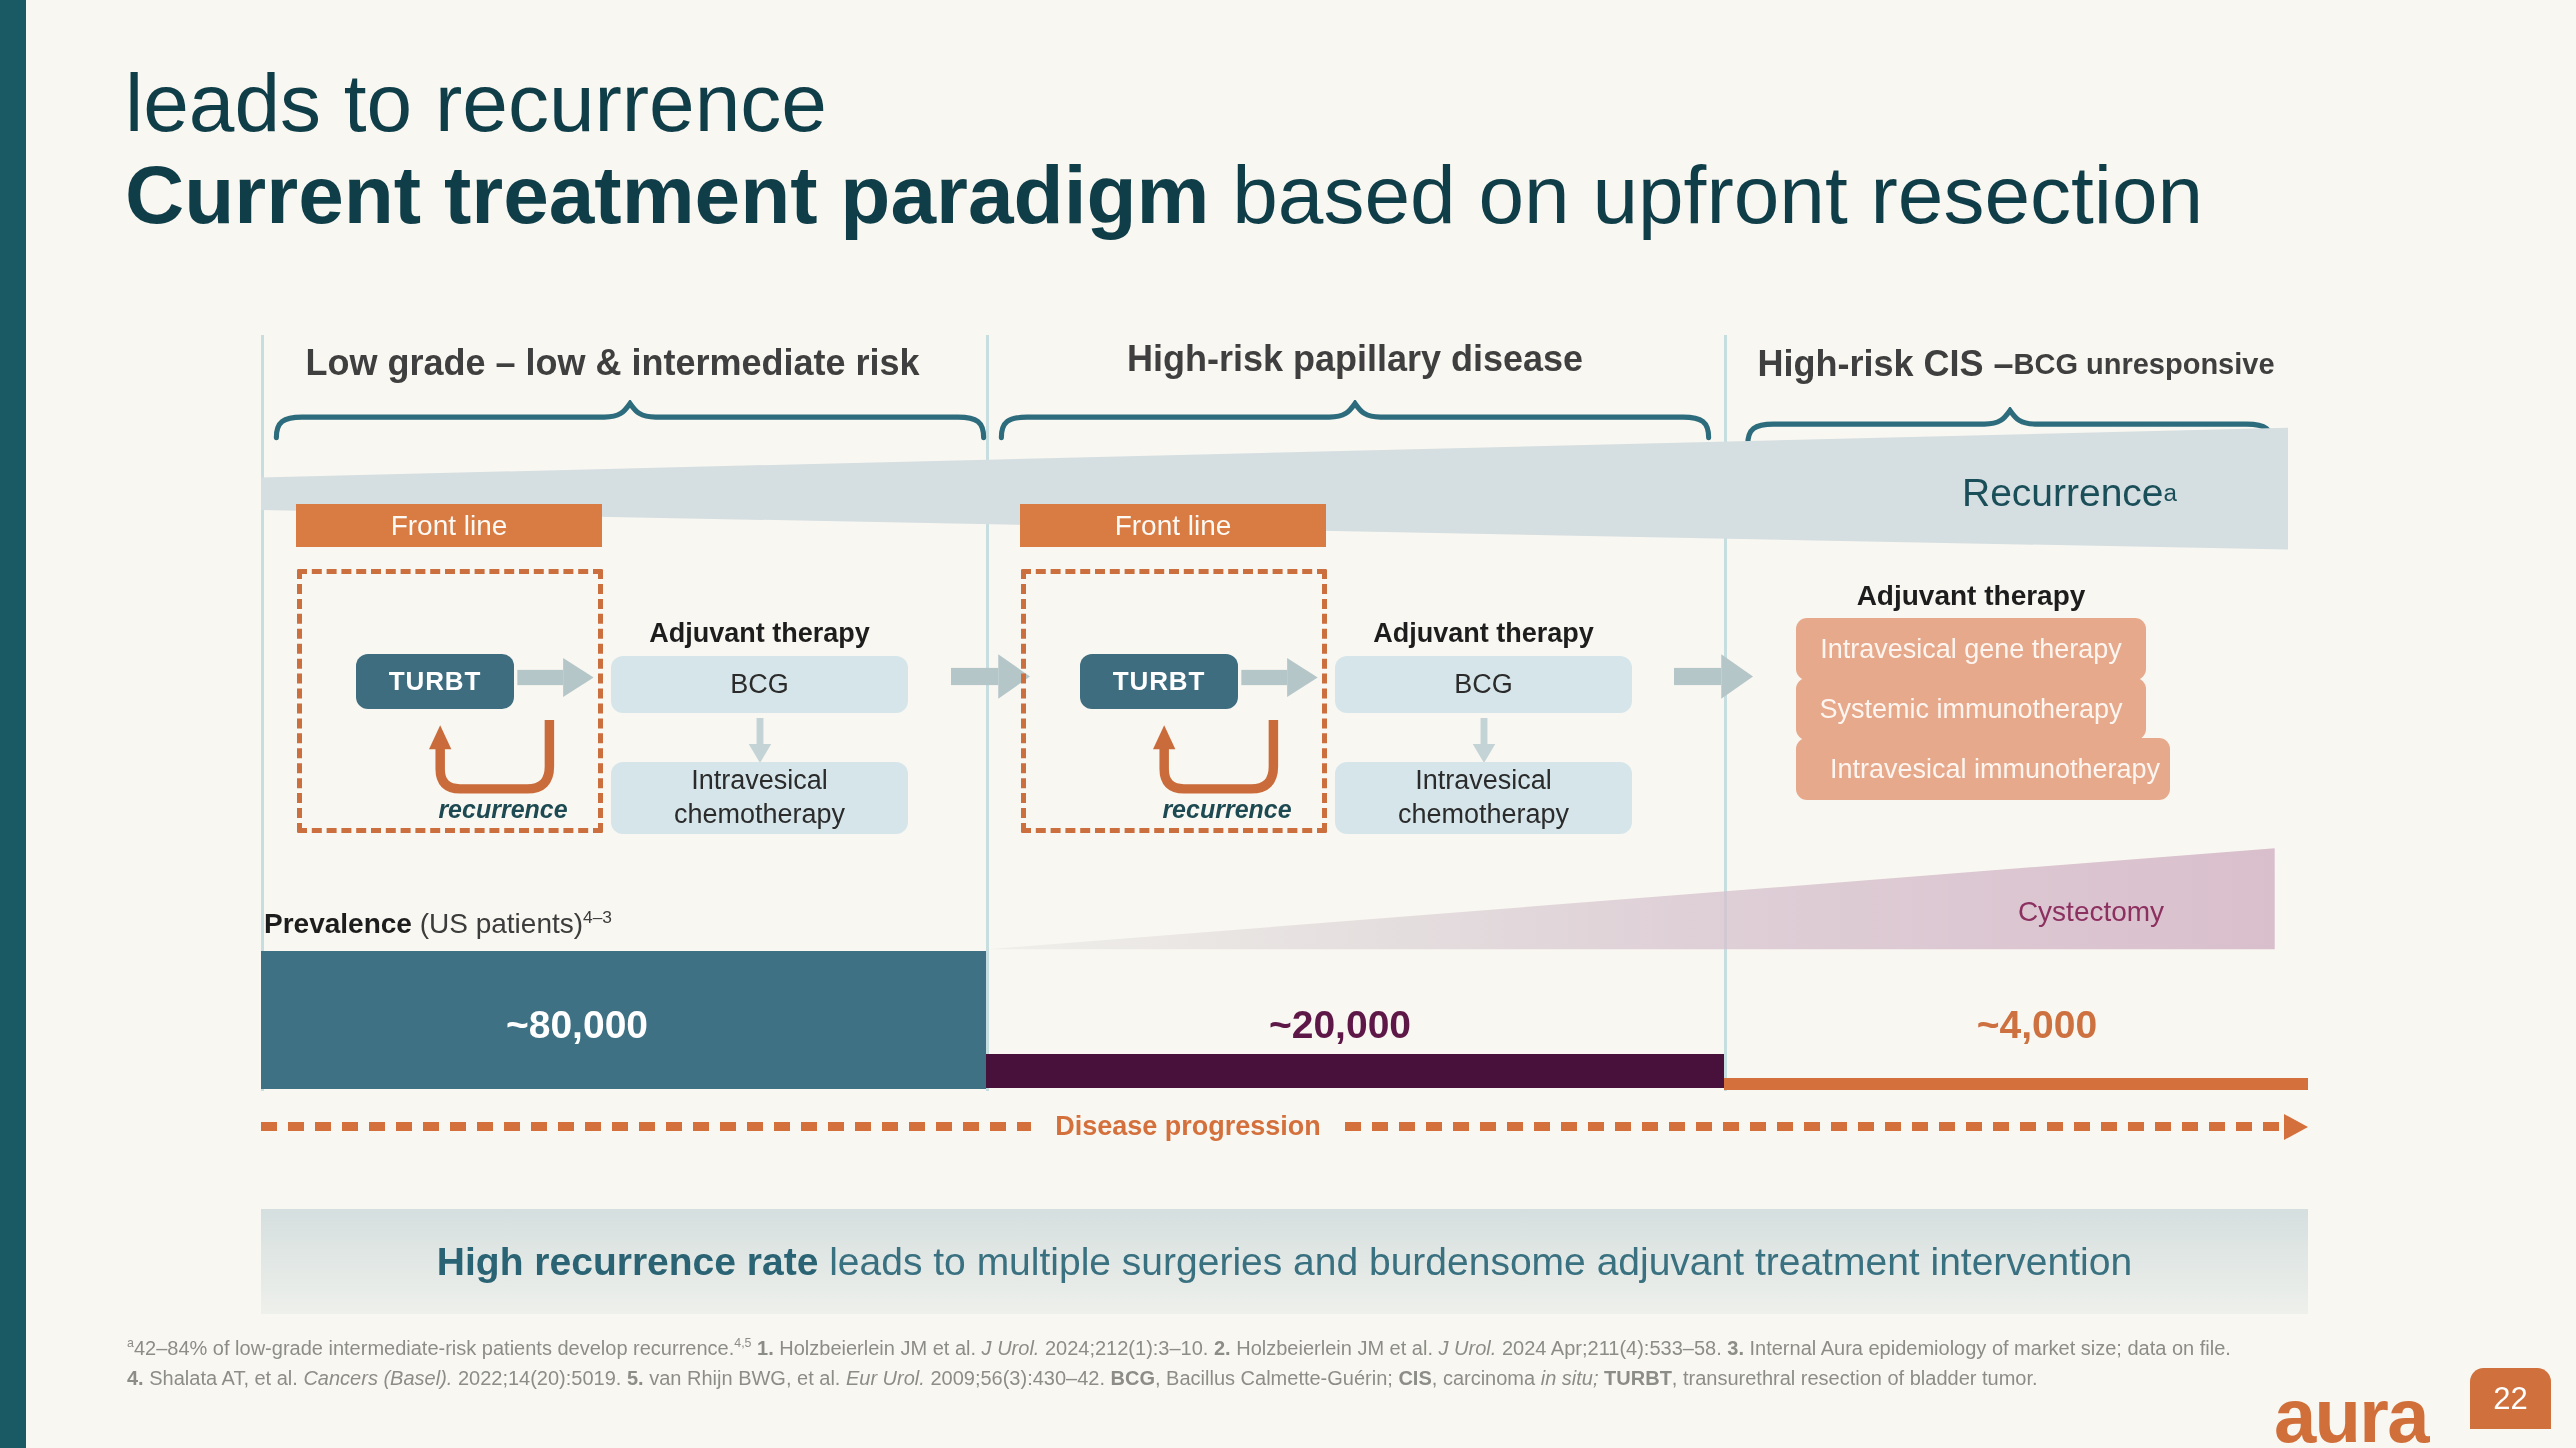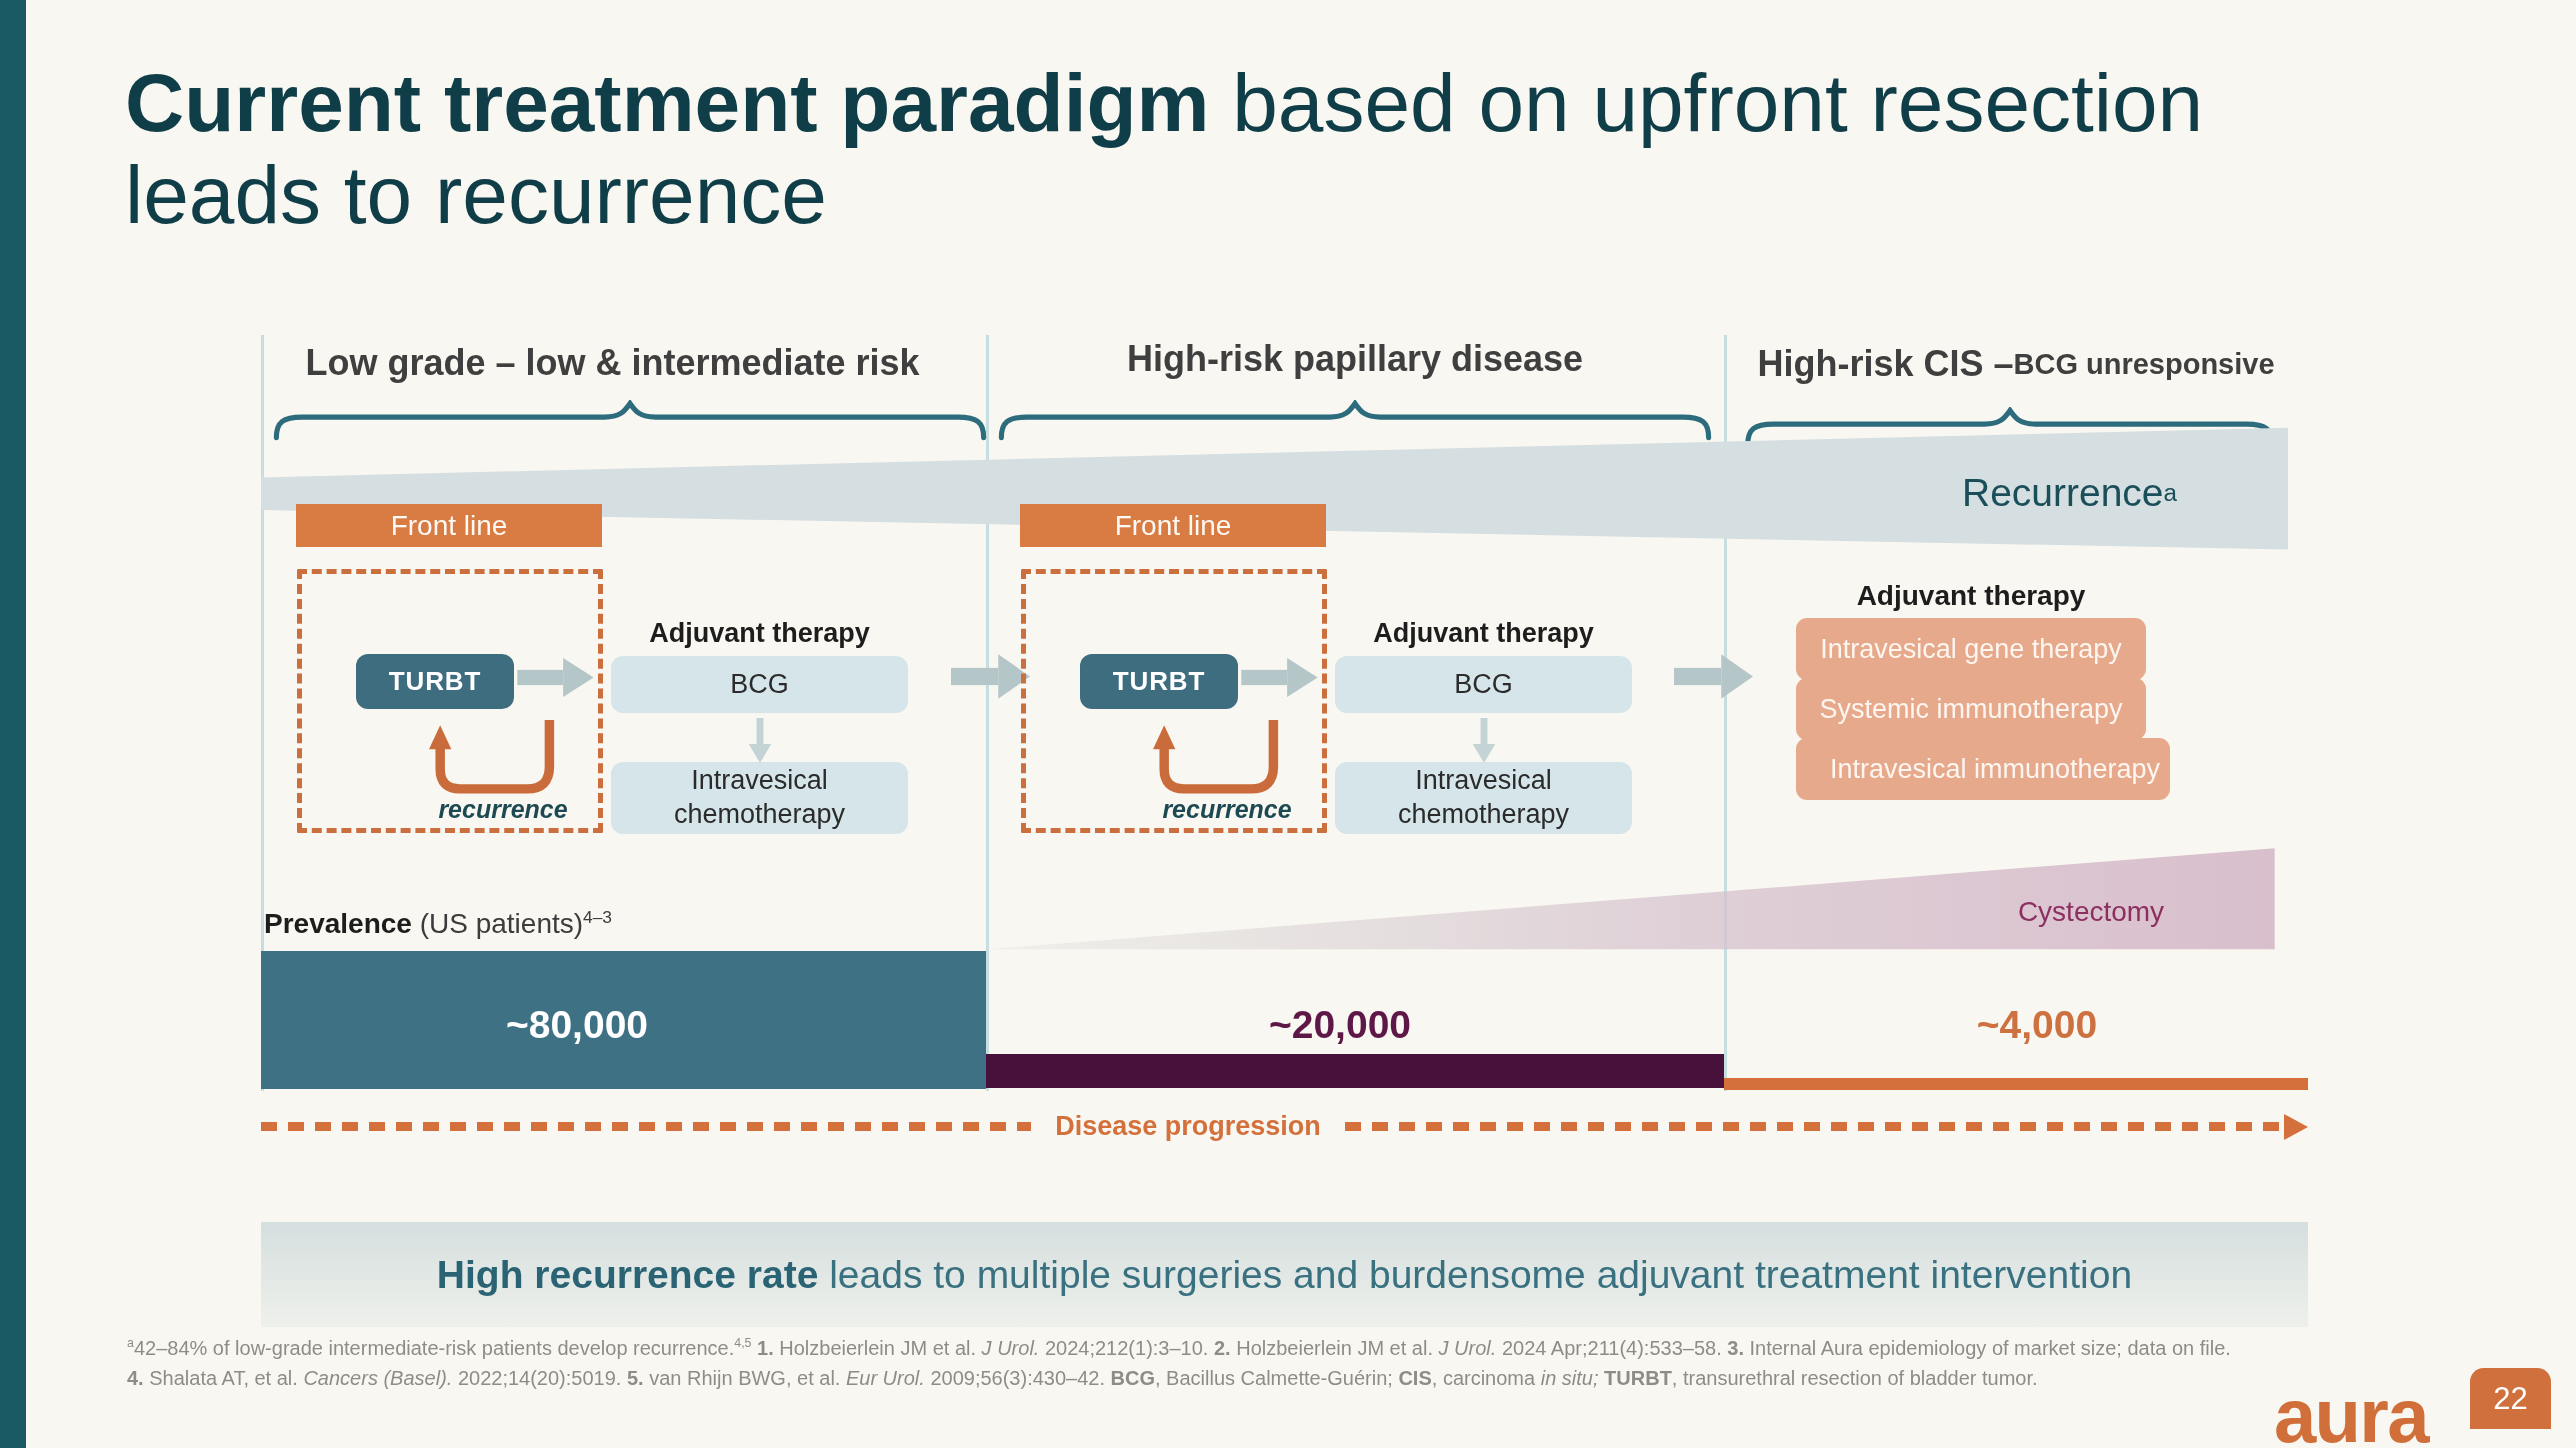--- a/index.html
+++ b/index.html
@@ -53,40 +53,40 @@
   #num-2{left:1031px;color:#5e1848;}
   #num-3{left:1728px;color:#cd7140;}
 
   #dp-row{left:261px;top:1111px;width:2047px;height:31px;display:flex;align-items:center;}
   .dp-dash{height:8.6px;background:repeating-linear-gradient(90deg,#d4703c 0 16.3px,rgba(0,0,0,0) 16.3px 27px);}
   #dp-dash-left{flex:0.82;}
   #dp-dash-right{flex:1;}
   #dp-label{padding:0 24px;font-size:27px;font-weight:bold;color:#d4703c;white-space:nowrap;}
   #dp-arrowhead{width:0;height:0;border-left:24px solid #d4703c;border-top:13.7px solid rgba(0,0,0,0);border-bottom:13.7px solid rgba(0,0,0,0);}
 
-  #banner{left:261px;top:1209px;width:2047px;height:105px;background:linear-gradient(180deg,#d5dfdf 0%,#eef0eb 100%);margin-top:13px;}
+  #banner{left:261px;top:1209px;width:2047px;height:105px;background:linear-gradient(180deg,#d5dfdf 0%,#eef0eb 100%);}
   #banner .txt{font-size:39px;color:#3a7181;}
   #banner .b{color:#2a6373;}
 
   #footnotes{left:127px;top:1333px;width:2112px;font-size:20px;line-height:1.5;color:#8d8d88;}
   #footnotes p{margin:0;}
 
   #logo{left:2274px;top:1372px;font-size:76px;font-weight:bold;color:#d06f3a;letter-spacing:-1.7px;}
   #page-box{left:2470px;top:1368px;width:81px;height:61px;background:#d0703c;border-radius:13.7px 13.7px 0 0;color:#ffffff;font-size:31px;}
 </style>
 </head>
 <body>
 
 <div id="slide">
 
   <div id="left-bar" class="abs"></div>
 
   <div id="title" class="abs">
+    <div>leads to recurrence</div>
     <div><span class="b">Current treatment paradigm</span><span> based on upfront resection</span></div>
-    <div>leads to recurrence</div>
   </div>
 
   <div class="abs divider" style="left:261px;"></div>
   <div class="abs divider" style="left:986px;"></div>
   <div class="abs divider" style="left:1724px;"></div>
 
   <div class="abs ctr col-header" style="left:250px;width:725px;">Low grade – low &amp; intermediate risk</div>
   <div class="abs ctr col-header" style="left:986px;width:738px;top:338px;">High-risk papillary disease</div>
   <div class="abs ctr col-header" style="left:1724px;width:584px;top:343px;">
       <span>High-risk CIS – </span>

